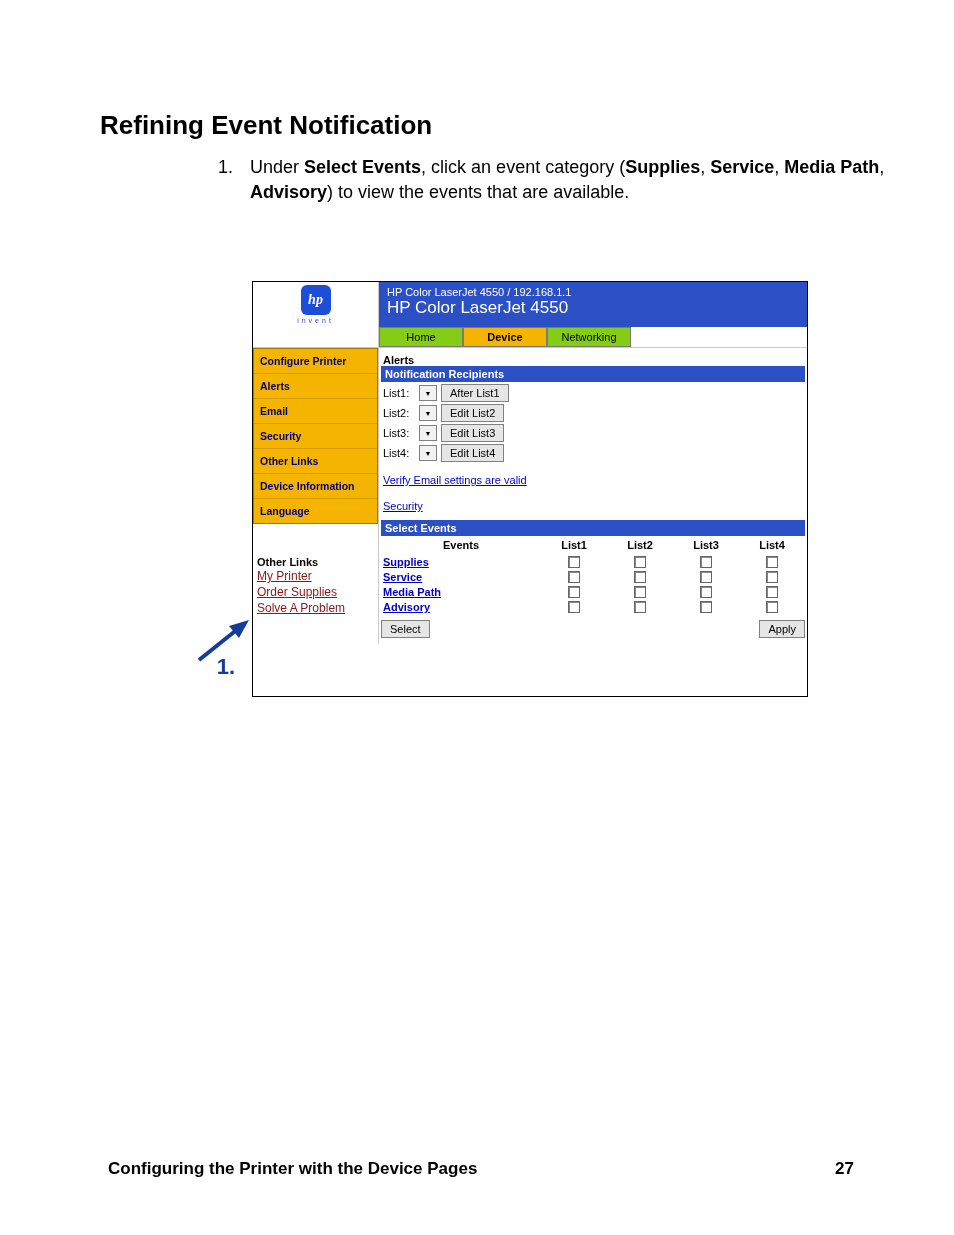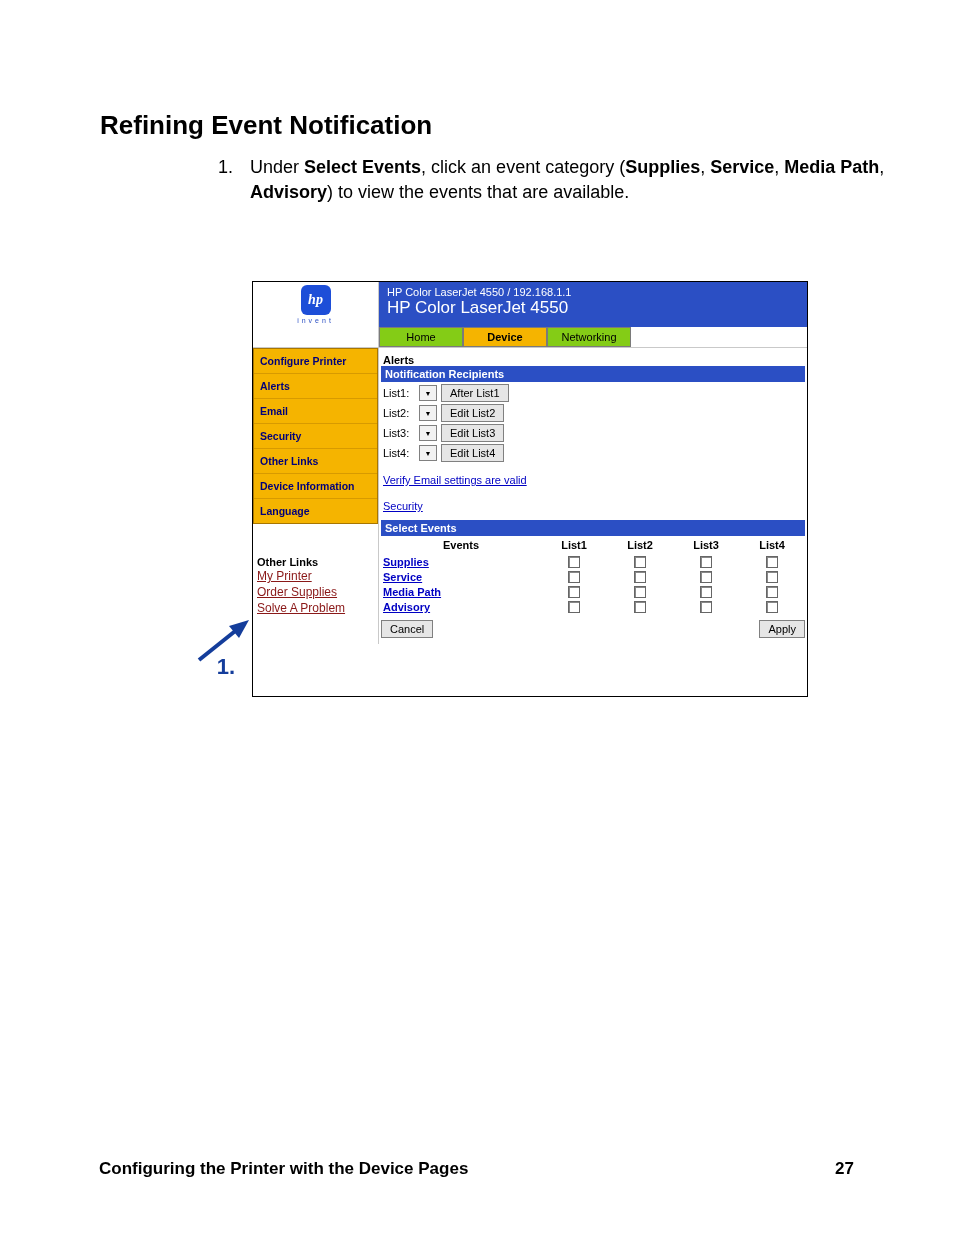--- a/index.html
+++ b/index.html
@@ -162,21 +162,21 @@
   }
   .arrow {
     position:absolute;
     left: -4px;
     top: 338px;
     transform: translateX(-100%);
   }
   .pgfoot {
     position:absolute;
     bottom: 56px;
-    left: 99px;
+    left: 108px;
     right: 100px;
     display:flex;
     justify-content:space-between;
     font-size: 17px;
     font-weight: bold;
   }
 </style>
 </head>
 <body>
 
@@ -306,21 +306,21 @@
               <td><a class="evt-link">Advisory</a></td>
               <td><span class="chk"></span></td>
               <td><span class="chk"></span></td>
               <td><span class="chk"></span></td>
               <td><span class="chk"></span></td>
             </tr>
           </tbody>
             </table>
 
           <div class="foot-row">
-            <button class="btn">Cancel</button>
+            <button class="btn">Select</button>
             <button class="btn">Apply</button>
           </div>
         </div>
       </div>
     </div>
   </div>
 
   <div class="pgfoot">
     <span>Configuring the Printer with the Device Pages</span>
     <span>27</span>

